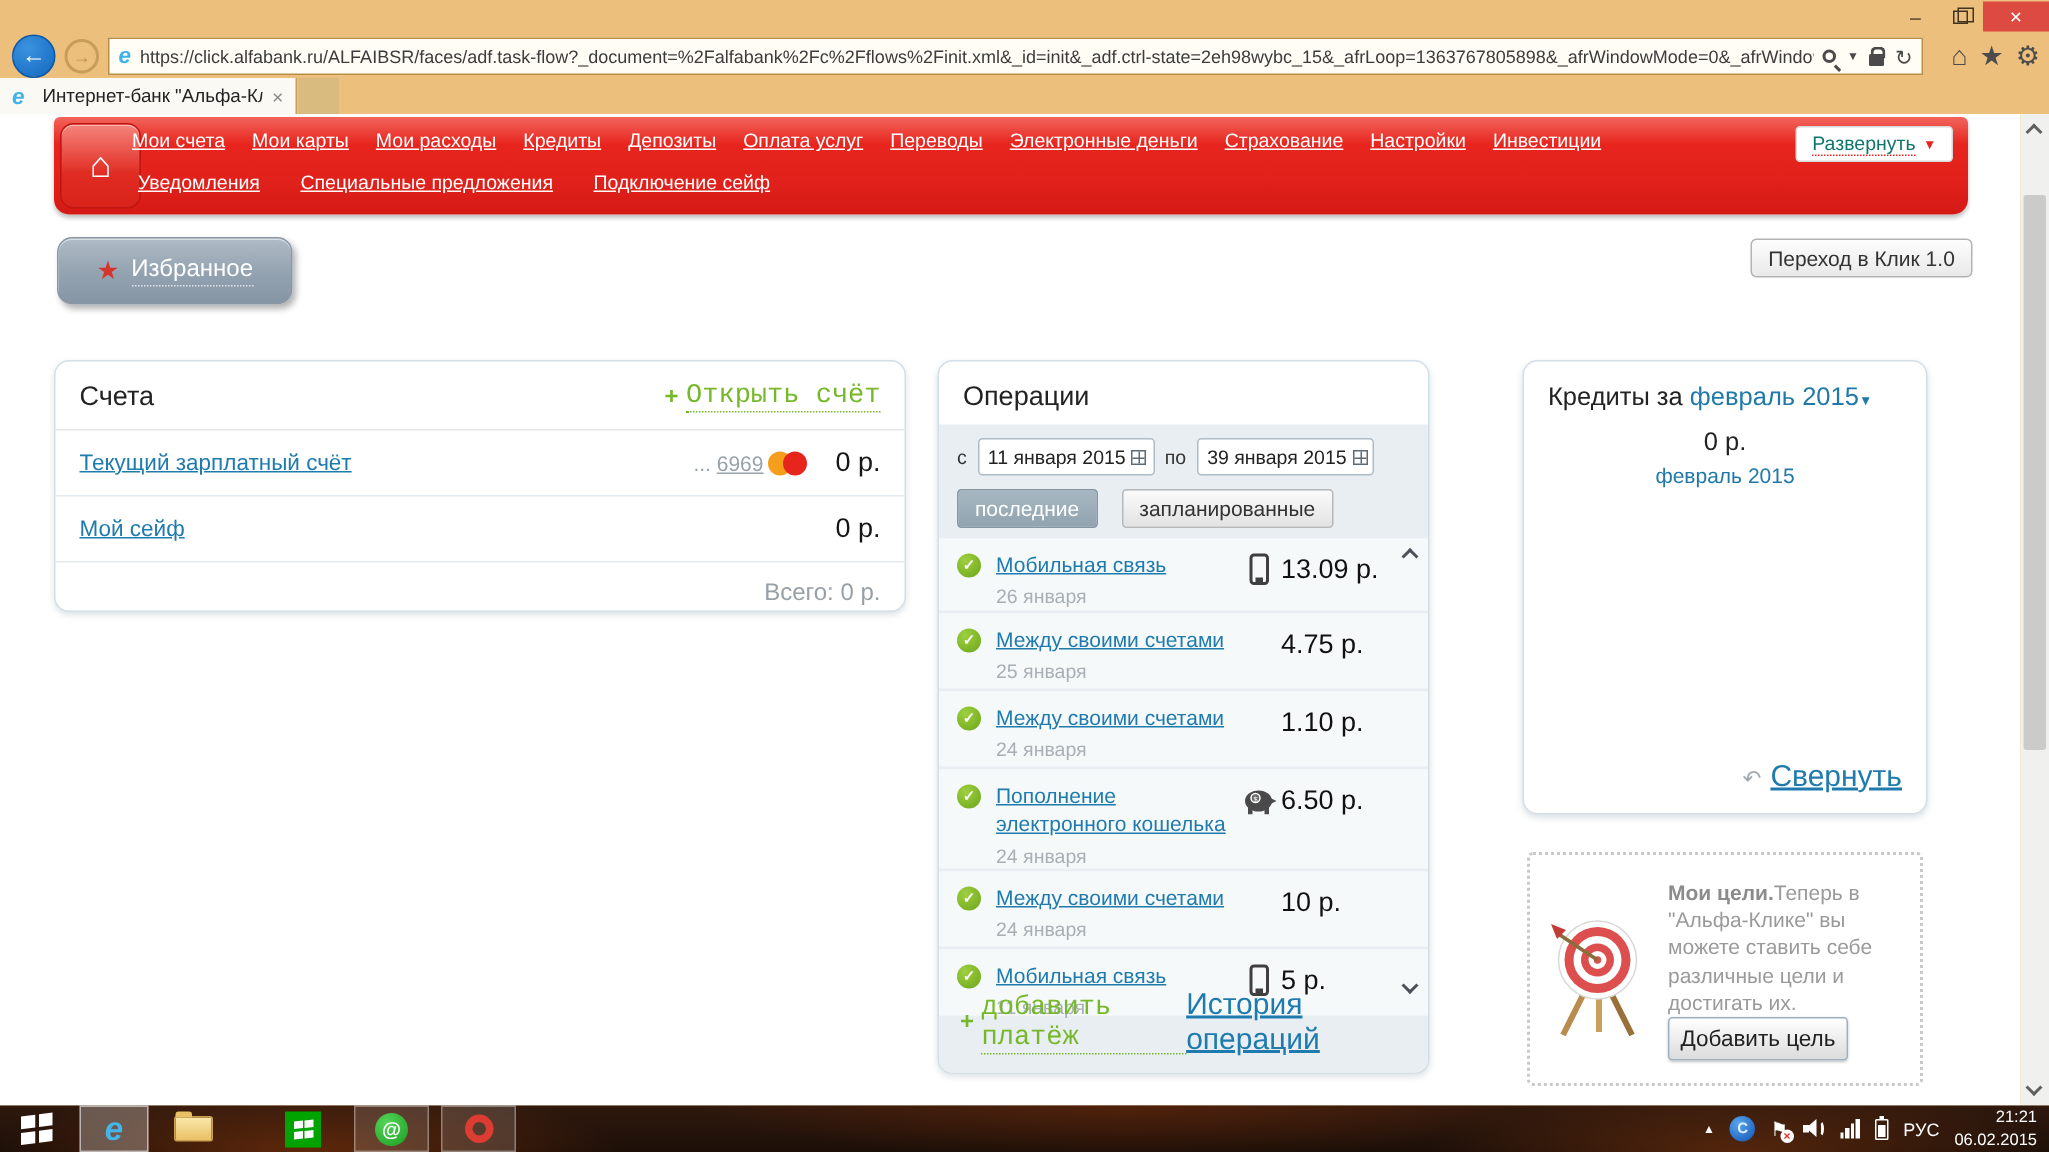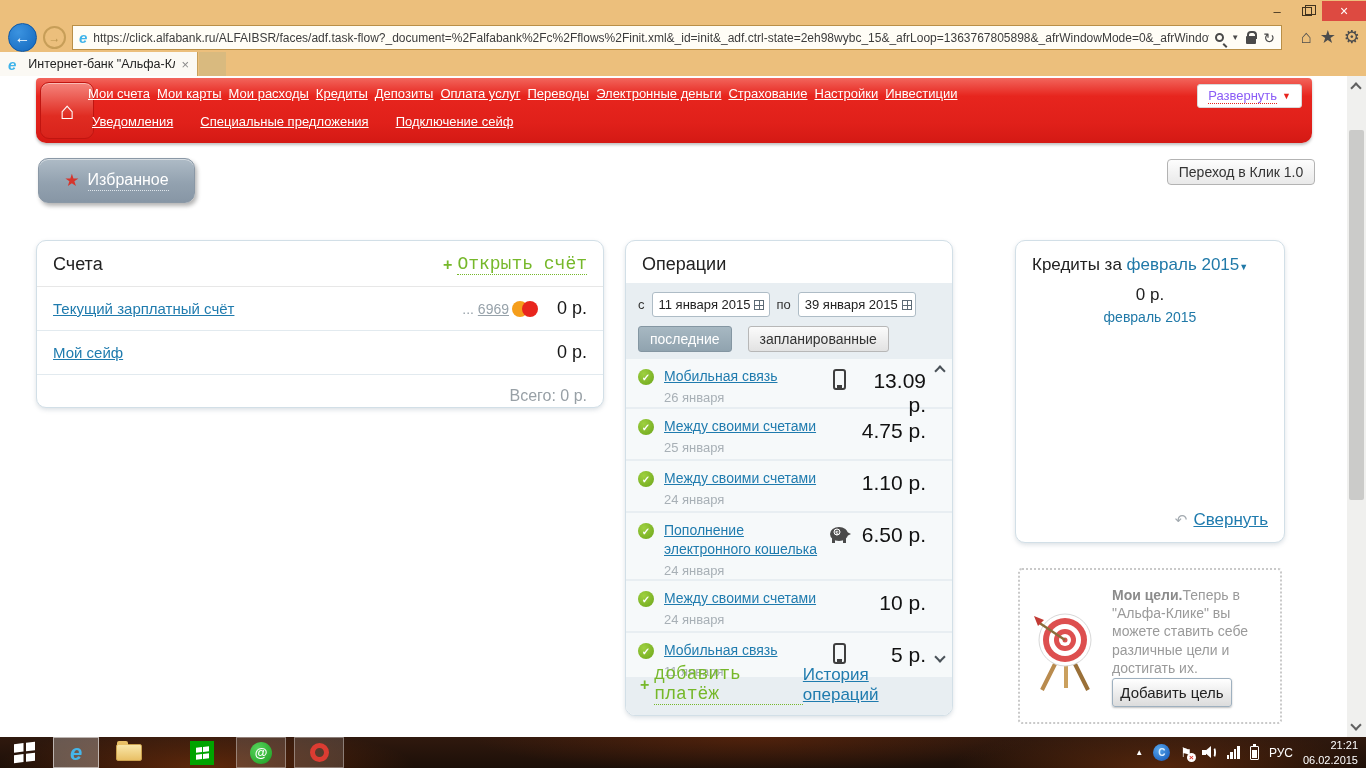--- a/index.html
+++ b/index.html
@@ -44,25 +44,25 @@
   .chev.up { transform:rotate(45deg); }
   .chev.down { transform:rotate(225deg); }
   .pagescroll .chev { position:absolute; left:5px; }
   .pagescroll .chev.up { top:8px; }
   .pagescroll .chev.down { bottom:8px; }
   .pagethumb { position:absolute; left:2px; top:54px; width:15px; height:370px; background:#cbcbc9; border-radius:2px; }
 
   
   .redband { position:absolute; left:36px; top:2px; width:1276px; height:65px; border-radius:4px 4px 10px 10px; background:linear-gradient(180deg,#f2655c 0%,#e7251e 28%,#e0201a 70%,#d41914 100%); box-shadow:0 2px 3px rgba(0,0,0,.25); }
   .homebtn { position:absolute; left:4px; top:4px; width:54px; height:57px; border-radius:9px; background:linear-gradient(180deg,#f5847c,#e02c22 60%,#d8231b); border:1px solid #c01510; box-shadow:inset 0 1px 0 rgba(255,255,255,.45); display:flex; align-items:center; justify-content:center; color:#fff; font-size:24px; }
-  .menurow1 { position:absolute; left:52px; top:8px; display:flex; gap:7px; align-items:center; }
+  .menurow1 { position:absolute; left:52px; top:8px; display:flex; gap:18px; align-items:center; }
   .menurow2 { position:absolute; left:56px; top:36px; display:flex; gap:27px; align-items:center; }
   .navlink { color:#fff; font-size:13px; text-decoration:underline; white-space:nowrap; cursor:pointer; }
   .expandbtn { position:absolute; right:10px; top:6px; height:24px; background:#fff; border-radius:3px; border:1px solid #d9d9d9; display:flex; align-items:center; gap:5px; padding:0 10px; cursor:pointer; }
-  .expandbtn .lbl { color:#8b5cf6; font-size:13px; border-bottom:1px dotted #e8231d; }
+  .expandbtn .lbl { color:#0f766e; font-size:13px; border-bottom:1px dotted #e8231d; }
   .expandbtn .arr { color:#e8231d; font-size:9px; }
 
   
   .favbtn { position:absolute; left:38px; top:82px; width:157px; height:45px; border-radius:10px; background:linear-gradient(180deg,#aebbc6,#93a2b0 55%,#8796a5); border:1px solid #8a98a6; box-shadow:2px 3px 4px rgba(0,0,0,.3), inset 0 1px 0 rgba(255,255,255,.5); display:flex; align-items:center; justify-content:center; gap:8px; cursor:pointer; }
   .favbtn .star { color:#d6352c; font-size:17px; }
   .favbtn .lbl { color:#fff; font-size:16px; border-bottom:1px dotted #dfe6ec; padding-bottom:1px; }
   .switchbtn { position:absolute; left:1167px; top:83px; width:148px; height:26px; border-radius:4px; background:linear-gradient(180deg,#fdfdfd,#e9e9e9); border:1px solid #b3b3b3; color:#333; font-size:14px; display:flex; align-items:center; justify-content:center; cursor:pointer; }
 
   
   .panel { position:absolute; background:#fff; border:1px solid #d2dfe7; border-radius:10px; box-shadow:0 2px 4px rgba(120,140,155,.25); }
@@ -102,25 +102,25 @@
   .optab.inactive { background:linear-gradient(180deg,#fbfbfb,#e2e2e2); color:#333; border:1px solid #b7b7b7; margin-left:16px; }
   .oplist { position:absolute; left:0; top:76px; right:0; height:318px; background:#eef3f6; }
   .op-row { display:flex; align-items:flex-start; padding:8px 26px 6px 12px; background:#f6f9fa; border-bottom:2px solid #e8eef2; }
   .chk { flex:none; width:16px; height:16px; border-radius:50%; background:radial-gradient(circle at 35% 30%,#9ed040,#6ca519); color:#fff; font-size:10px; font-weight:bold; display:flex; align-items:center; justify-content:center; margin-top:2px; }
   .op-main { flex:1; margin-left:10px; min-width:0; }
   .op-title { color:#1f7bae; font-size:14px; text-decoration:underline; cursor:pointer; display:inline; line-height:1.35; }
   .op-date { color:#a8b0b6; font-size:13px; margin-top:4px; }
   .op-ico { flex:none; width:30px; display:flex; justify-content:center; margin-top:2px; }
   .phone { width:13px; height:21px; border:2px solid #3f3f3f; border-radius:3px; position:relative; }
   .phone::after { content:""; position:absolute; left:2px; bottom:0; right:2px; height:3px; background:#3f3f3f; }
-  .op-amt { flex:none; width:72px; text-align:right; color:#111; font-size:21px; margin-top:2px; }
+  .op-amt { flex:none; width:72px; color:#111; font-size:18px; margin-top:2px; }
   .opscroll-up { position:absolute; right:8px; top:84px; }
   .opscroll-down { position:absolute; right:8px; top:370px; }
   .op-footer { position:absolute; left:14px; right:14px; bottom:10px; display:flex; align-items:center; justify-content:space-between; }
-  .bluelink { color:#1f7bae; font-size:17px; text-decoration:underline; cursor:pointer; }
+  .bluelink { color:#1f7bae; font-size:20px; text-decoration:underline; cursor:pointer; }
 
   
   #expenses { left:1015px; top:164px; width:270px; height:303px; }
   .exp-h { padding:14px 16px 4px; font-size:17px; color:#222; }
   .exp-period { color:#2079a8; cursor:pointer; }
   .exp-period .arr { font-size:9px; }
   .exp-amt { text-align:center; font-size:17px; color:#222; margin-top:6px; }
   .exp-sub { text-align:center; font-size:14px; color:#2079a8; margin-top:4px; cursor:pointer; }
   .exp-collapse { position:absolute; right:16px; bottom:12px; display:flex; align-items:center; gap:6px; }
   .undo-ico { color:#a3aab0; font-size:15px; }

